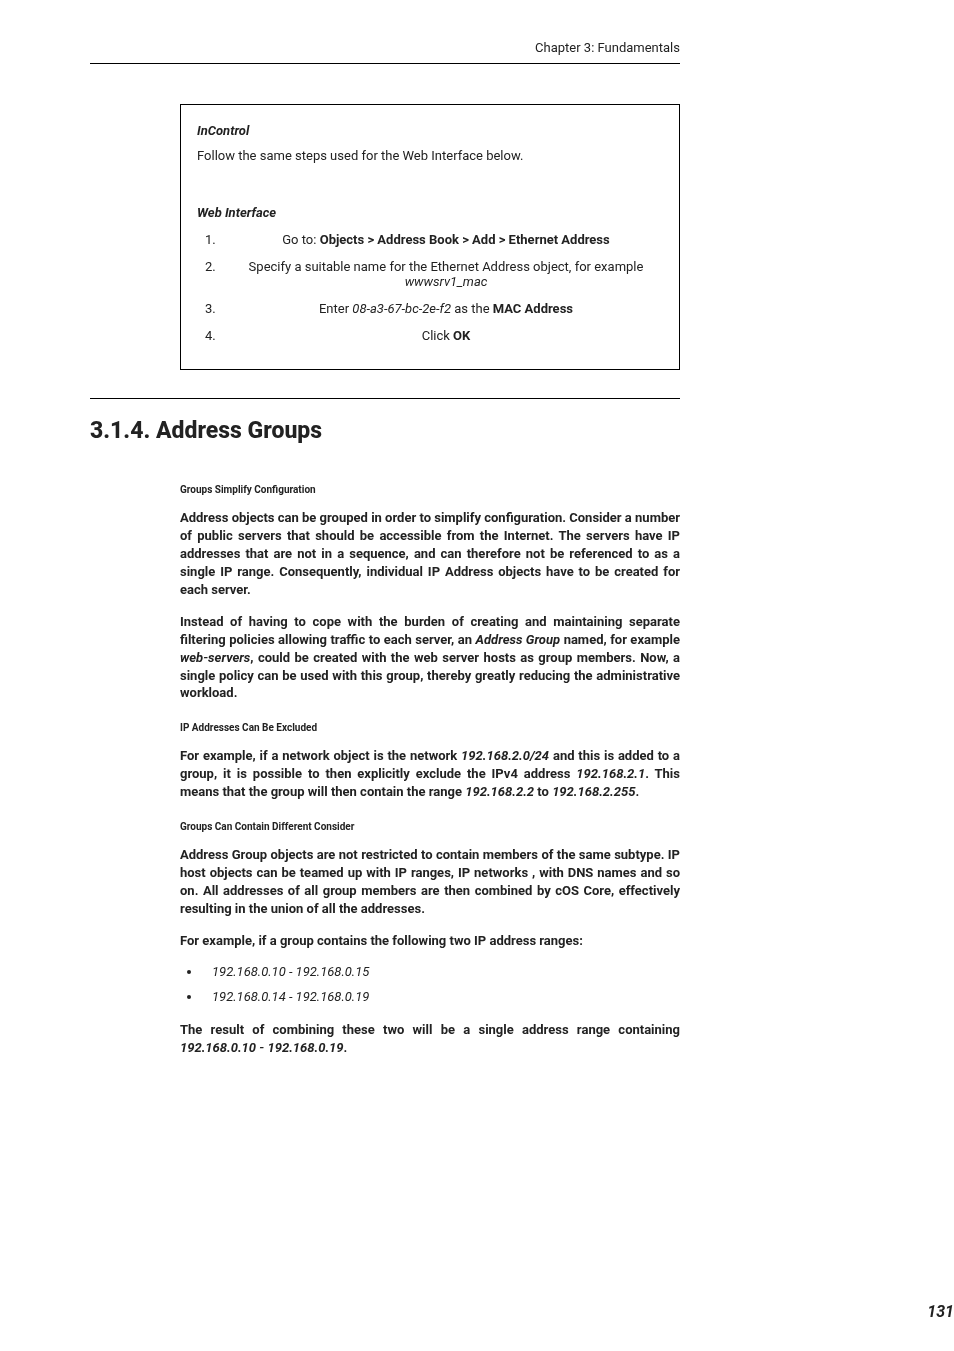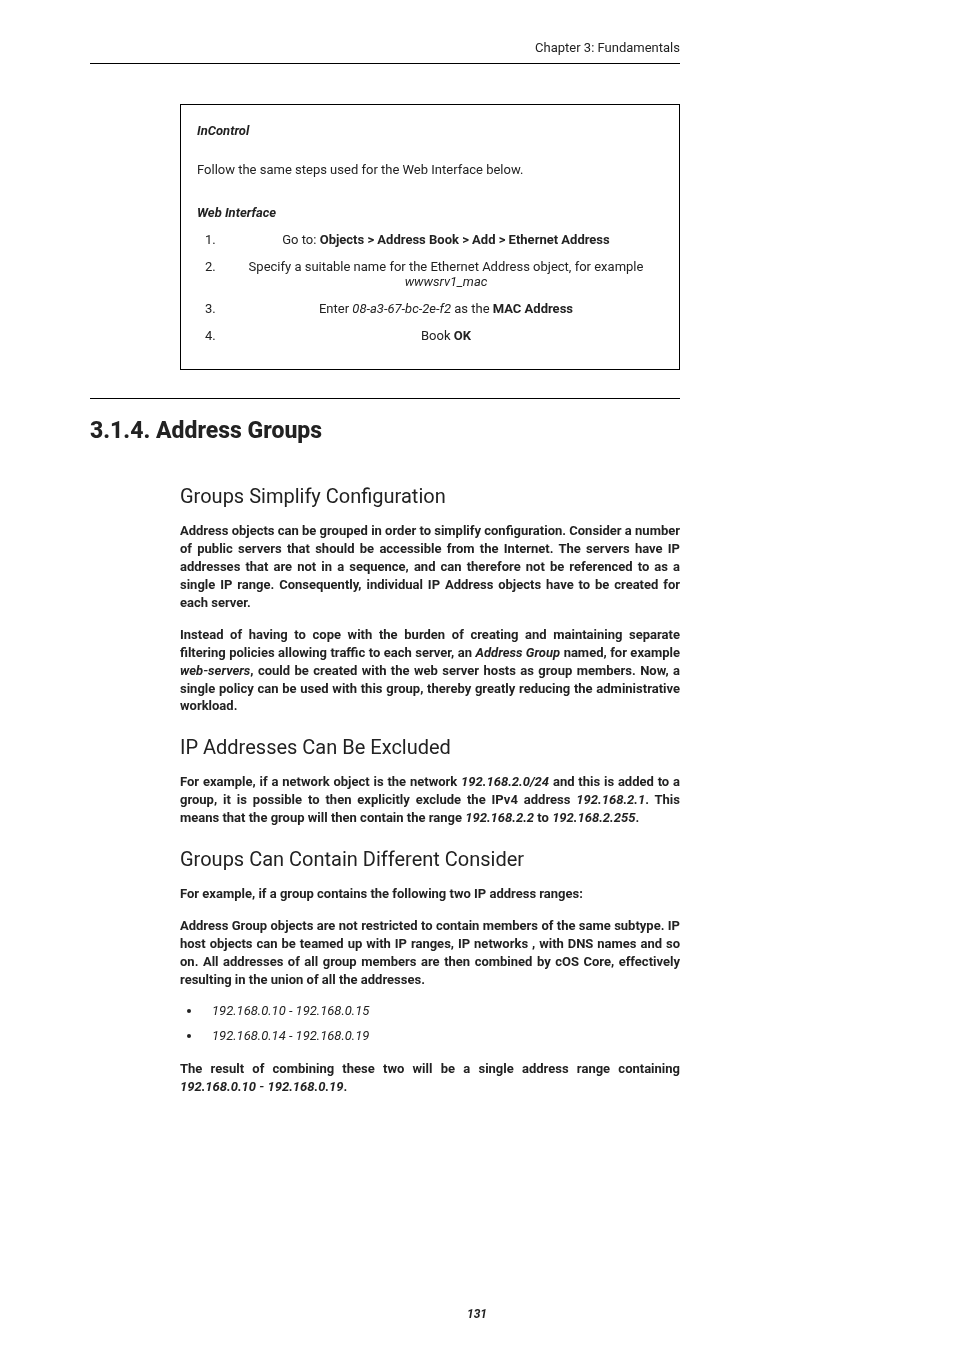--- a/index.html
+++ b/index.html
@@ -26,25 +26,25 @@
   .box {
     border: 1px solid #000;
     padding: 14px 16px 14px 16px;
     margin-left: 90px;
     margin-right: 0;
     font-size: 13px;
   }
   .box-section-title {
     font-style: italic;
     font-weight: bold;
-    margin-bottom: 24px;
+    margin-bottom: 10px;
     margin-top: 4px;
   }
   .box-section-title.later {
-    margin-top: 28px;
+    margin-top: 42px;
     margin-bottom: 12px;
   }
   .box p {
     margin: 0 0 10px 0;
   }
   .box ol {
     margin: 0;
     padding-left: 22px;
   }
   .box ol li {
@@ -60,22 +60,22 @@
   .section-heading {
     font-size: 23px;
     font-weight: 800;
     margin: 0 0 40px 0;
   }
   .body-block {
     margin-left: 90px;
     font-size: 13px;
   }
   .subheading {
-    font-weight: 400;
-    font-size: 20px;
+    font-weight: 700;
+    font-size: 10px;
     margin-top: 20px;
     margin-bottom: 14px;
   }
   .body-block p {
     margin: 0 0 14px 0;
     line-height: 1.38;
     text-align: justify;
     font-weight: bold;
   }
   .body-block ul {
@@ -86,24 +86,24 @@
   .body-block ul li {
     font-style: italic;
     margin-bottom: 10px;
     padding-left: 10px;
   }
   .page-number {
     position: absolute;
     bottom: 30px;
     left: 0;
     width: 954px;
-    text-align: center;
+    text-align: right;
     font-weight: bold;
     font-style: italic;
-    font-size: 12px;
+    font-size: 16px;
   }
   .italic { font-style: italic; }
   .bold { font-weight: 700; }
 </style>
 </head>
 <body>
 
 <div class="page">
   <div class="header">
     <span>Chapter 3: Fundamentals</span>
@@ -118,21 +118,21 @@
       <li>
         <span>Go to: </span><span class="bold">Objects &gt; Address Book &gt; Add &gt; Ethernet Address</span>
       </li>
       <li>
         <span>Specify a suitable name for the Ethernet Address object, for example </span><span class="italic">wwwsrv1_mac</span>
       </li>
       <li>
         <span>Enter </span><span class="italic">08-a3-67-bc-2e-f2</span><span> as the </span><span class="bold">MAC Address</span>
       </li>
       <li>
-        <span>Book </span><span class="bold">OK</span>
+        <span>Click </span><span class="bold">OK</span>
       </li>
     </ol>
   </div>
 
   <hr class="hr-thin">
 
   <h2 class="section-heading">3.1.4. Address Groups</h2>
 
   <div class="body-block">
     <div class="subheading">Groups Simplify Configuration</div>
@@ -140,22 +140,22 @@
     <p>
       <span>Instead of having to cope with the burden of creating and maintaining separate filtering policies allowing traffic to each server, an </span><span class="italic">Address Group</span><span> named, for example </span><span class="italic">web-servers</span><span>, could be created with the web server hosts as group members. Now, a single policy can be used with this group, thereby greatly reducing the administrative workload.</span>
     </p>
 
     <div class="subheading">IP Addresses Can Be Excluded</div>
     <p>
       <span>For example, if a network object is the network </span><span class="italic">192.168.2.0/24</span><span> and this is added to a group, it is possible to then explicitly exclude the IPv4 address </span><span class="italic">192.168.2.1</span><span>. This means that the group will then contain the range </span><span class="italic">192.168.2.2</span><span> to </span><span class="italic">192.168.2.255</span><span>.</span>
     </p>
 
     <div class="subheading">Groups Can Contain Different Consider</div>
+    <p>Address Group objects are not restricted to contain members of the same subtype. IP host objects can be teamed up with IP ranges, IP networks , with DNS names and so on. All addresses of all group members are then combined by cOS Core, effectively resulting in the union of all the addresses.</p>
     <p>For example, if a group contains the following two IP address ranges:</p>
-    <p>Address Group objects are not restricted to contain members of the same subtype. IP host objects can be teamed up with IP ranges, IP networks , with DNS names and so on. All addresses of all group members are then combined by cOS Core, effectively resulting in the union of all the addresses.</p>
     <ul>
       <li>192.168.0.10 - 192.168.0.15</li>
       <li>192.168.0.14 - 192.168.0.19</li>
     </ul>
     <p>
       <span>The result of combining these two will be a single address range containing </span><span class="italic">192.168.0.10 - 192.168.0.19</span><span>.</span>
     </p>
   </div>
 
   <div class="page-number">131</div>

